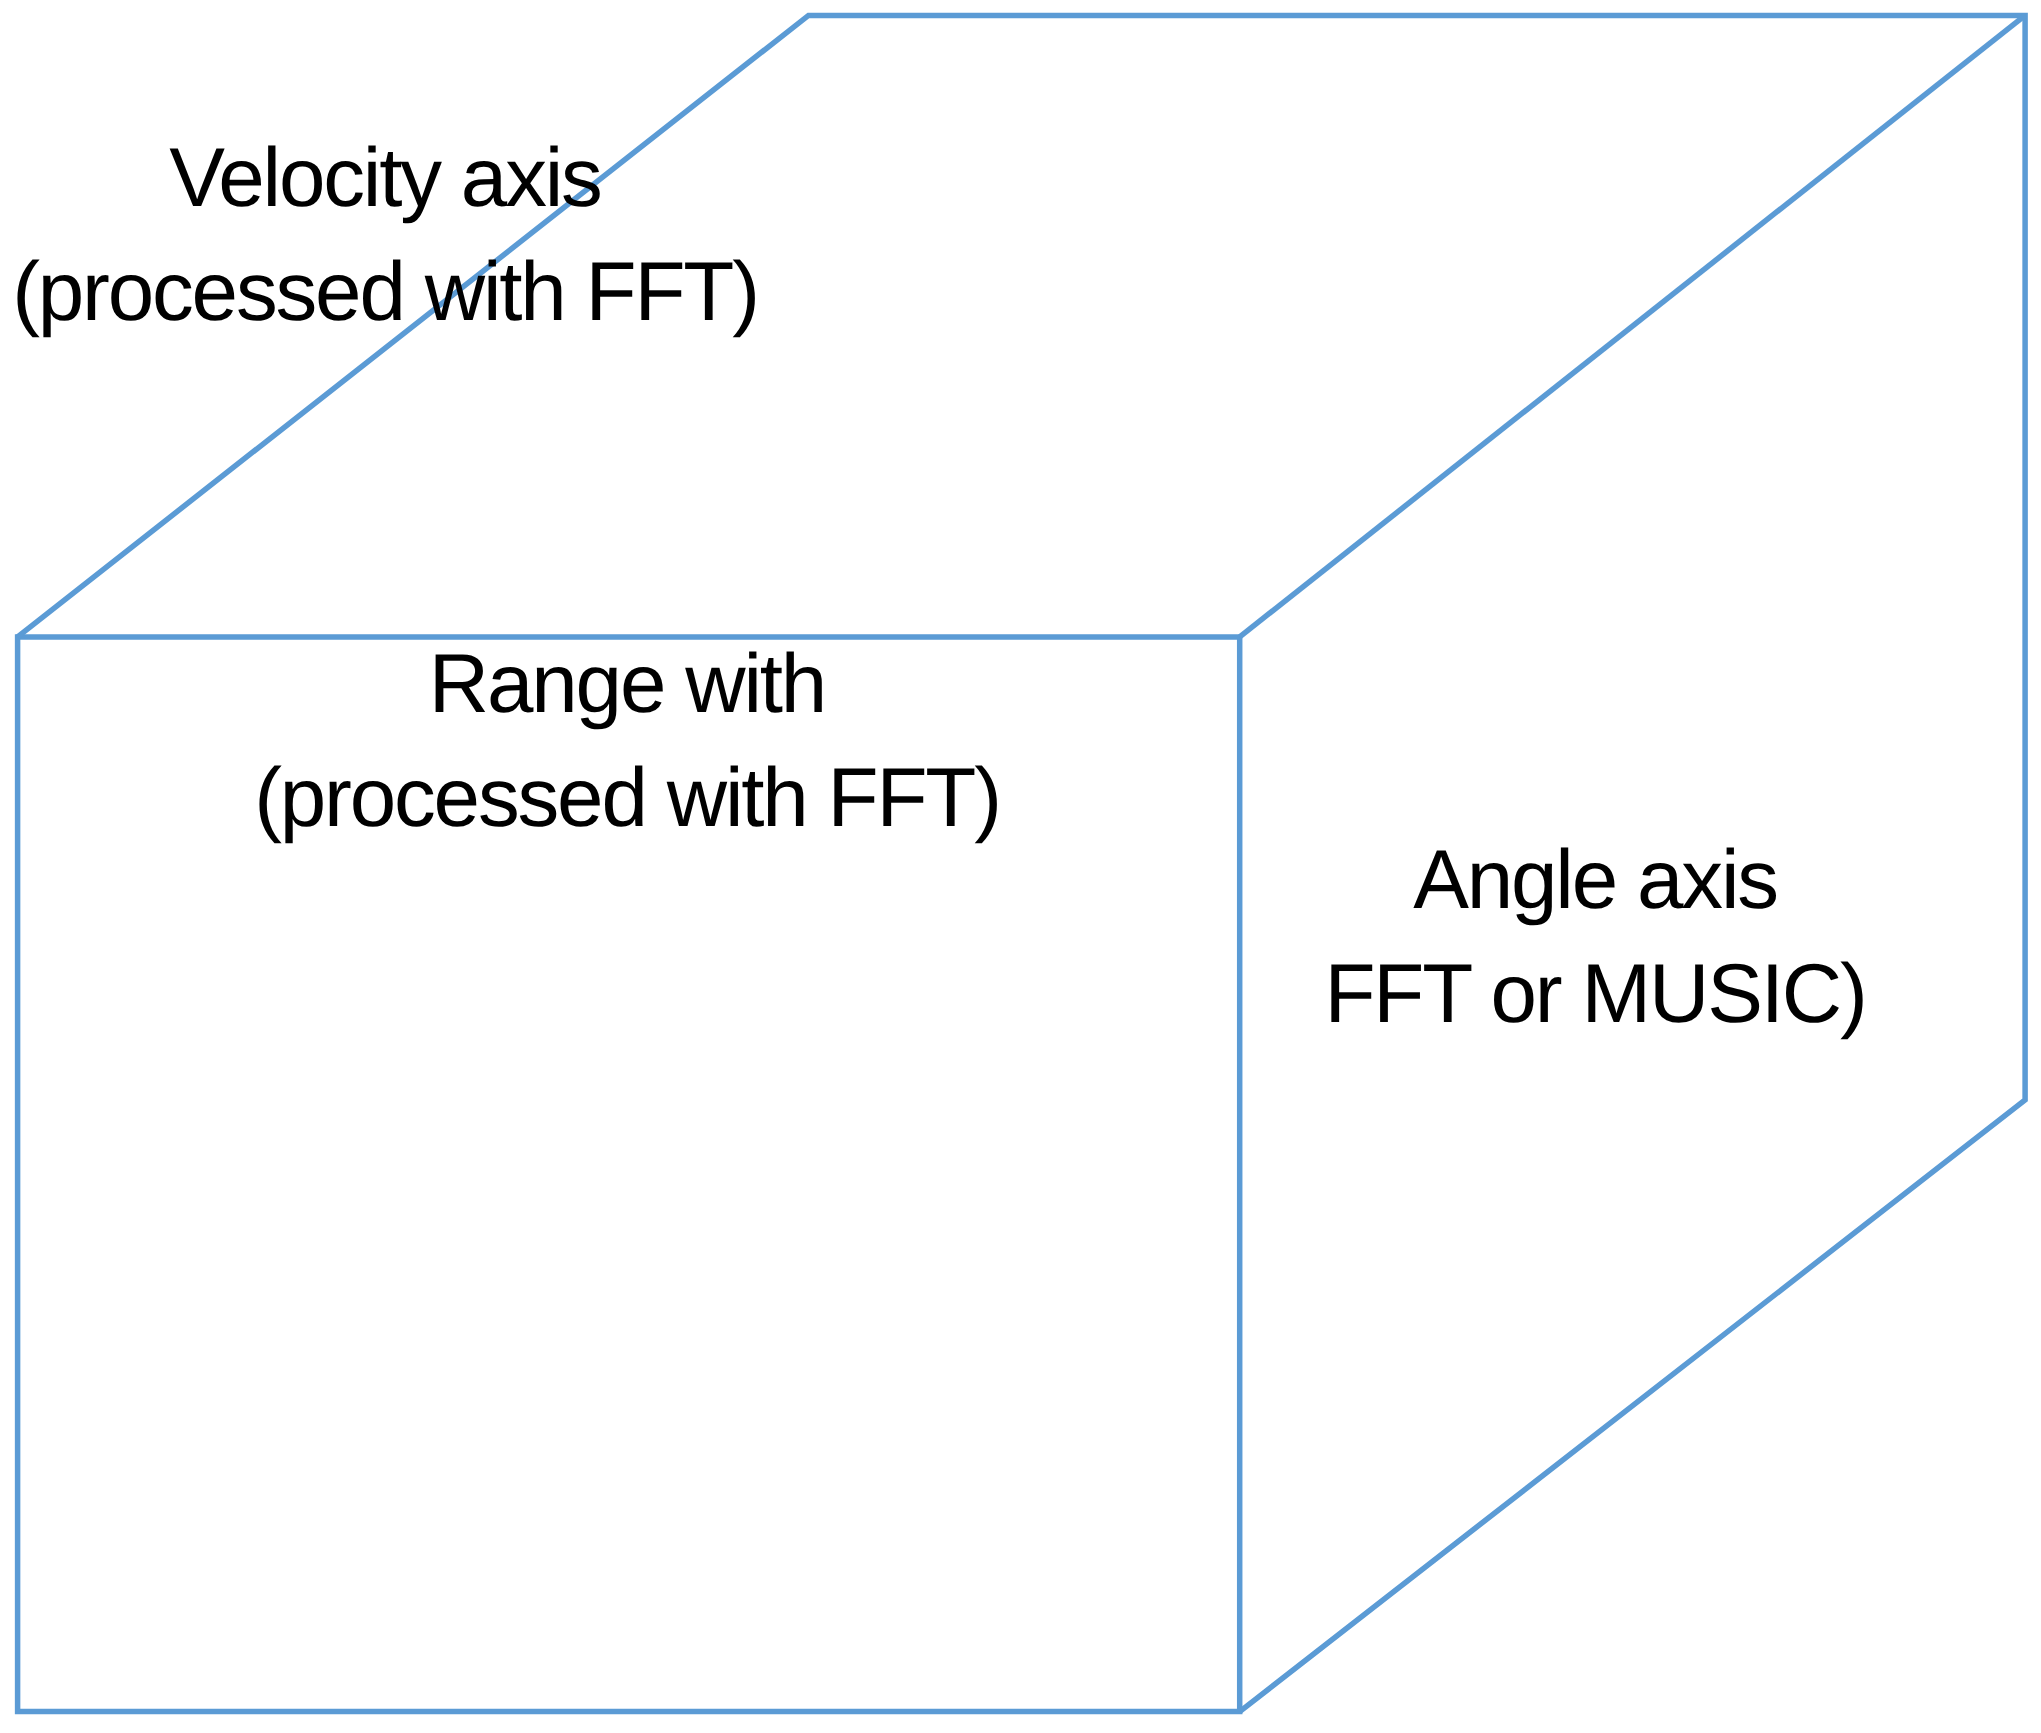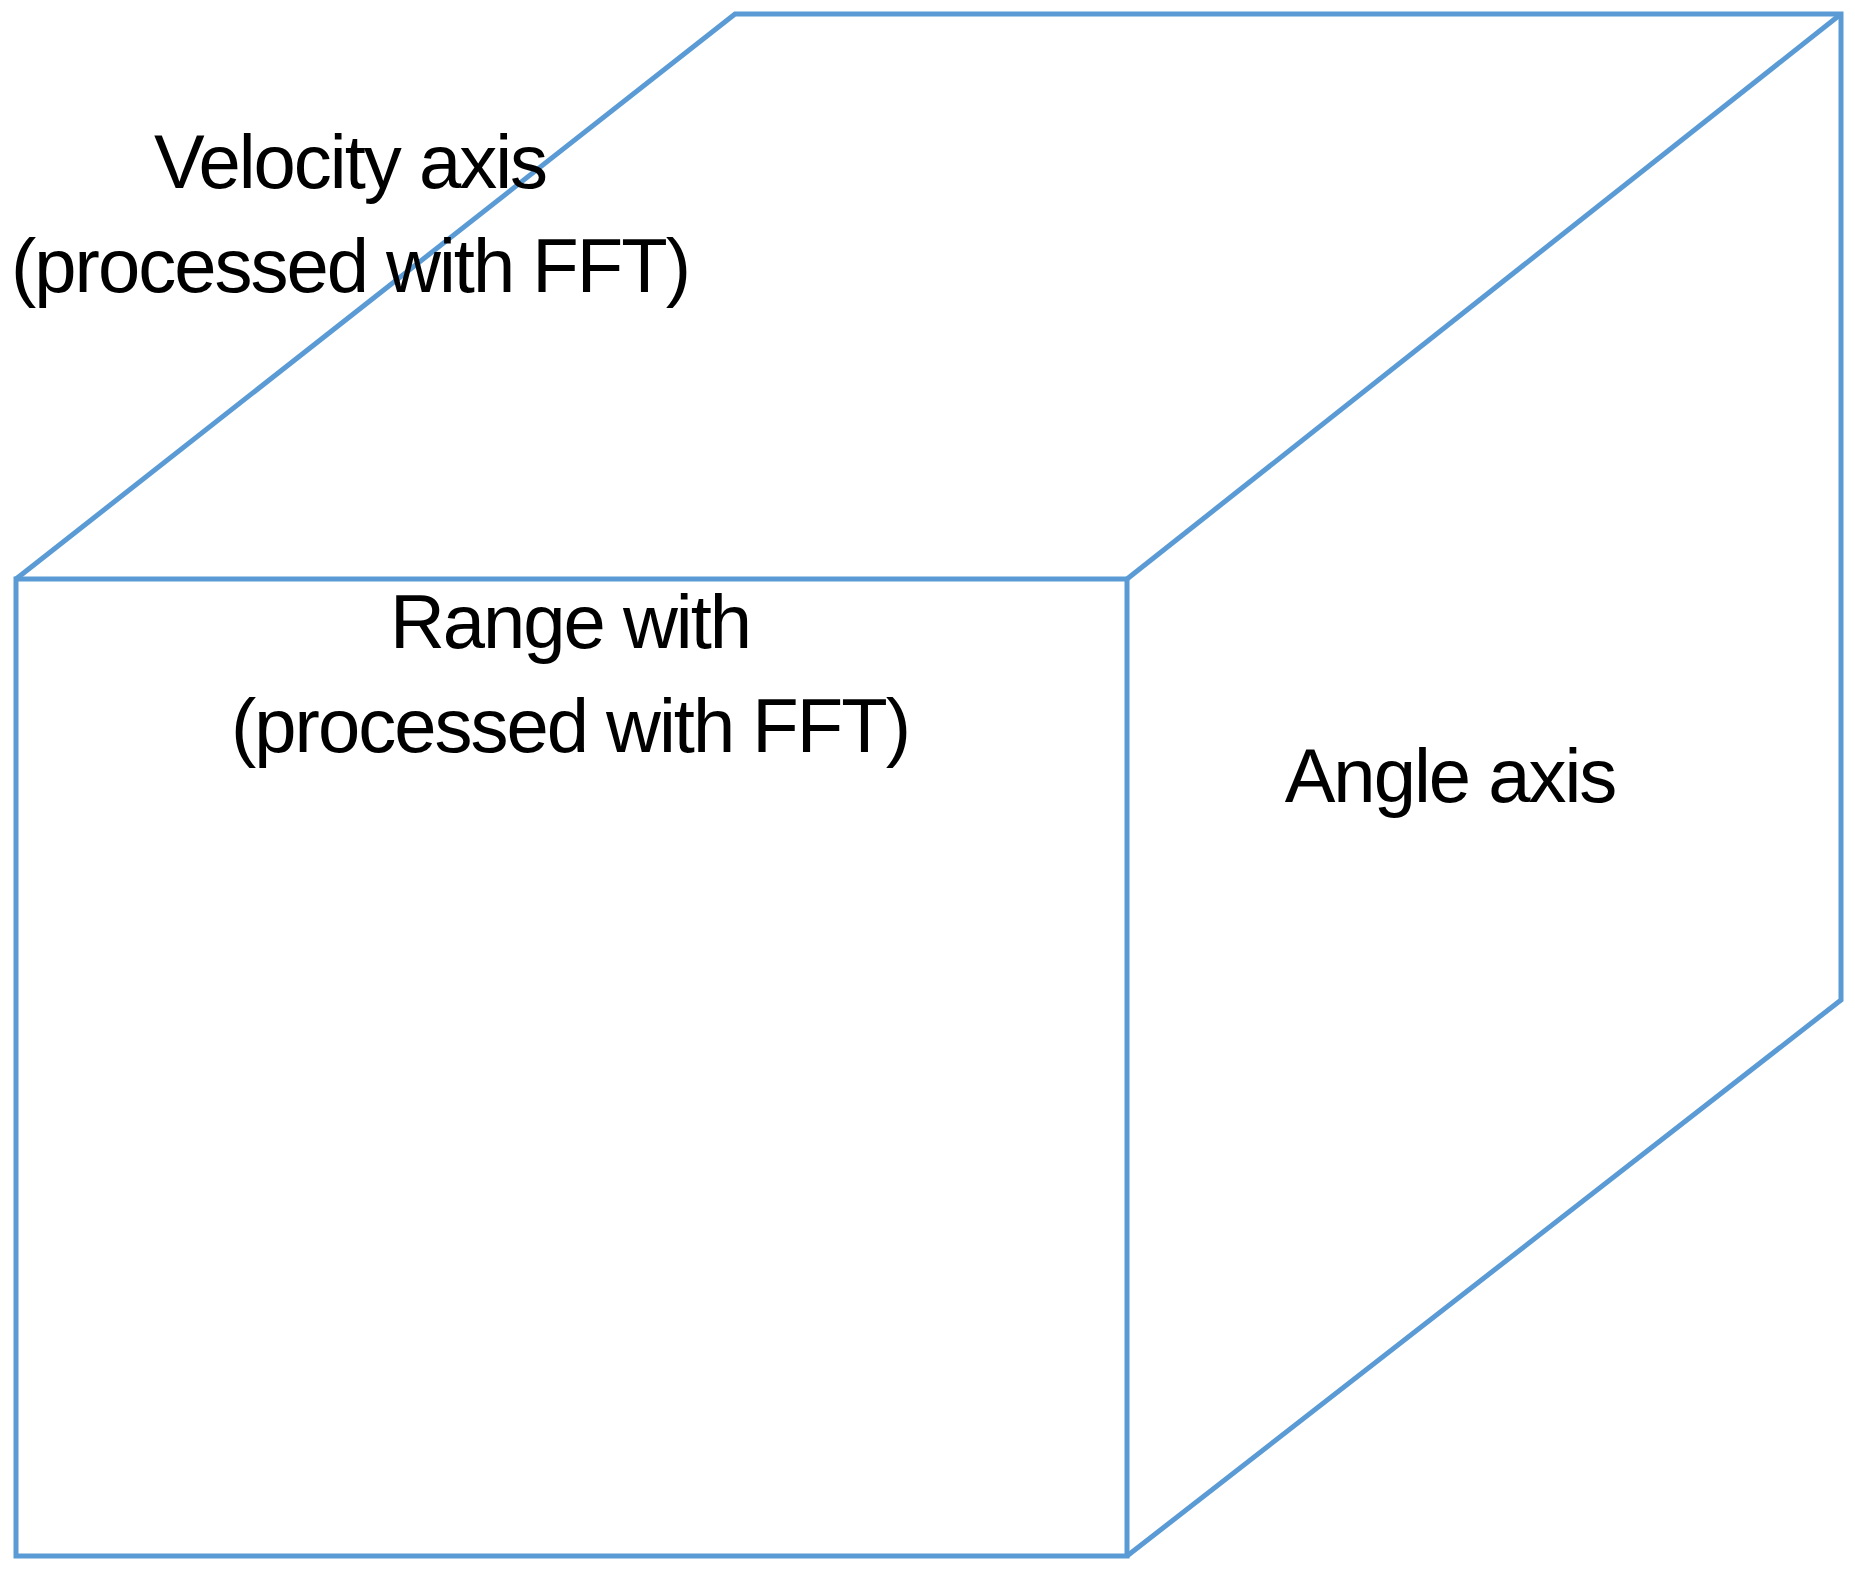--- a/index.html
+++ b/index.html
@@ -26,21 +26,21 @@
     font-size: 76px;
     line-height: 104px;
     letter-spacing: -2px;
     font-weight: 400;
     text-align: center;
     white-space: nowrap;
   }
   .axis-label .line { display: block; }
   .label-velocity { left: 0px;    top: 110px; width: 700px; }
   .label-range    { left: 190px;  top: 570px; width: 760px; }
-  .label-angle    { left: 1130px; top: 724px; width: 640px; }
+  .label-angle    { left: 1130px; top: 748px; width: 640px; }
 </style>
 </head>
 <body>
 
 <div class="stage">
 
   <svg width="1855" height="1575" viewBox="0 0 1855 1575" xmlns="http://www.w3.org/2000/svg">
 
     <path d="M 16 579 L 1127 579 L 1127 1556 L 16 1556 Z" fill="none" stroke="#5B9BD5" stroke-width="5" stroke-linejoin="miter"></path>
 
@@ -54,15 +54,16 @@
     <span class="line">(processed with FFT)</span>
   </div>
 
   <div class="axis-label label-range">
     <span class="line">Range with</span>
     <span class="line">(processed with FFT)</span>
   </div>
 
   <div class="axis-label label-angle">
     <span class="line">Angle axis</span>
+    <span class="line">FFT or MUSIC)</span>
   </div>
 
 </div>
 
 </body></html>

